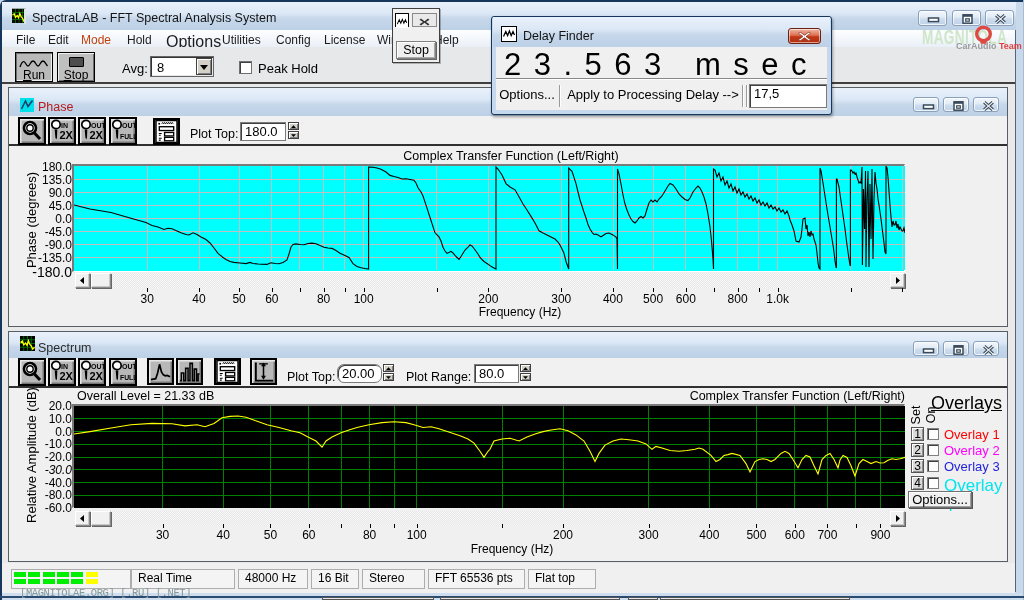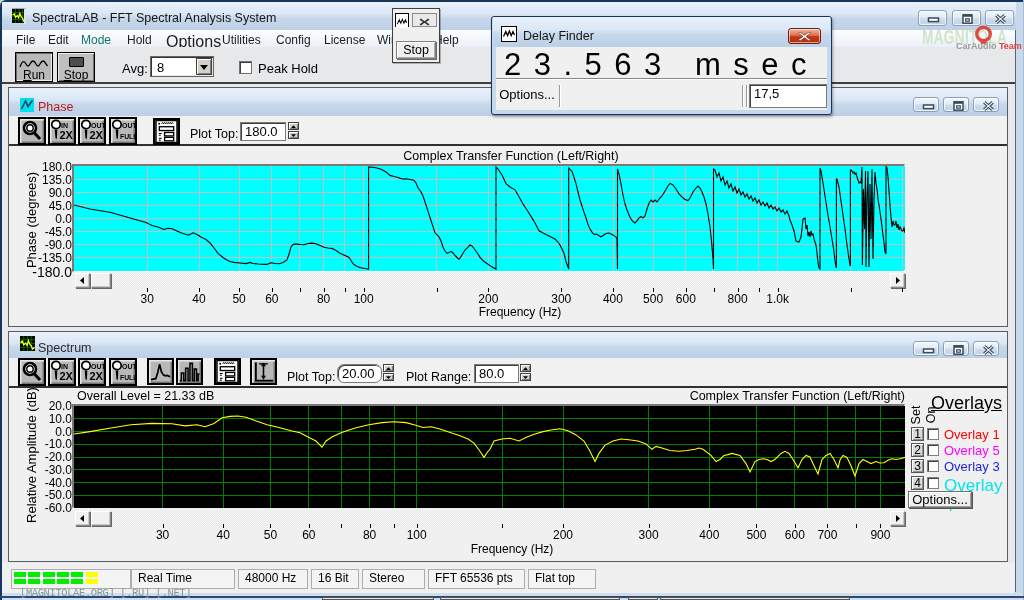--- a/index.html
+++ b/index.html
@@ -36,21 +36,21 @@
         <rect x="10" y="3.8" width="9" height="2" fill="#3a4a5a"></rect>
         <rect x="12.7" y="7.8" width="3.6" height="2.4" fill="none" stroke="#3a4a5a" stroke-width="1.2"></rect>
       </svg></div>
     <div class="wbtn" style="position:absolute;left:985px;top:10px;width:29px;height:16px;"><svg width="29" height="16" viewBox="0 0 29 16">
         <path d="M10.2 4.2 L18.8 11.8 M18.8 4.2 L10.2 11.8" stroke="#3a4a5a" stroke-width="3.2" fill="none"></path>
         <path d="M10.2 4.2 L18.8 11.8 M18.8 4.2 L10.2 11.8" stroke="#fdfdfd" stroke-width="1.1" fill="none"></path>
       </svg></div>
     <div style="position:absolute;left:2px;top:30px;width:1013px;height:17px;background:linear-gradient(#fdfeff,#f2f6fb 60%,#e9eff7);"></div>
     <div style="position:absolute;left:16px;top:33px;font-size:12px;color:#1c1c1c;">File</div>
     <div style="position:absolute;left:48px;top:33px;font-size:12px;color:#1c1c1c;">Edit</div>
-    <div style="position:absolute;left:81px;top:33px;font-size:12px;color:#0f766e;">Mode</div>
+    <div style="position:absolute;left:81px;top:33px;font-size:12px;color:#c2410c;">Mode</div>
     <div style="position:absolute;left:127px;top:33px;font-size:12px;color:#1c1c1c;">Hold</div>
     <div style="position:absolute;left:166px;top:33px;font-size:16px;color:#1c1c1c;">Options</div>
     <div style="position:absolute;left:222px;top:33px;font-size:12px;color:#1c1c1c;">Utilities</div>
     <div style="position:absolute;left:276px;top:33px;font-size:12px;color:#1c1c1c;">Config</div>
     <div style="position:absolute;left:324px;top:33px;font-size:12px;color:#1c1c1c;">License</div>
     <div style="position:absolute;left:377px;top:33px;font-size:12px;color:#1c1c1c;">Window</div>
     <div style="position:absolute;left:434px;top:33px;font-size:12px;color:#1c1c1c;">Help</div>
     <div style="position:absolute;left:2px;top:47px;width:1013px;height:37px;background:#e7e8ea;border-bottom:2px solid #404040;"></div>
     <div class="btn3d-sunk" style="position:absolute;left:15px;top:52px;width:38px;height:30px;text-align:center;">
       <div style="position:absolute;left:3px;top:3px"><svg width="30" height="13" viewBox="0 0 30 13">
@@ -375,23 +375,23 @@
         <line x1="781.6" y1="0" x2="781.6" y2="102" stroke="#008000" stroke-width="1" shape-rendering="crispEdges"></line>
         <line x1="806.5" y1="0" x2="806.5" y2="102" stroke="#008000" stroke-width="1" shape-rendering="crispEdges"></line>
         <polyline points="0.0,28.0 16.0,25.6 37.0,22.0 57.0,18.7 78.0,17.4 98.0,17.8 111.0,19.9 123.0,18.7 131.0,20.7 140.0,17.4 148.0,11.7 156.0,10.4 164.0,10.0 172.0,11.3 181.0,14.6 193.0,18.7 205.0,21.5 217.0,24.8 226.0,26.8 234.0,31.0 242.0,35.0 248.0,41.2 252.0,35.0 258.0,31.0 267.0,26.8 275.0,24.0 283.0,21.5 295.0,18.7 308.0,16.6 320.0,15.8 332.0,16.6 340.0,18.7 349.0,21.5 357.0,20.7 365.0,22.7 377.0,26.8 386.0,29.7 394.0,33.0 400.0,37.1 406.0,45.3 410.0,51.4 414.0,45.3 416.0,43.3 420.0,35.0 428.0,33.0 436.0,32.2 445.0,35.0 453.0,31.0 461.0,28.0 469.0,25.6 477.0,24.0 486.0,22.7 494.0,24.8 502.0,28.9 510.0,35.0 516.0,45.3 521.0,55.6 525.0,47.4 531.0,39.1 539.0,35.0 547.0,33.0 555.0,33.8 564.0,35.0 572.0,37.9 578.0,43.3 582.0,40.4 588.0,42.0 596.0,44.5 605.0,45.3 613.0,44.5 621.0,43.3 625.0,42.0 629.0,43.3 637.0,49.4 642.0,55.6 646.0,53.5 650.0,49.4 654.0,48.6 658.0,47.4 666.0,49.4 672.0,57.6 676.0,65.9 681.0,55.6 685.0,53.5 689.0,52.7 693.0,53.5 697.0,55.6 701.0,53.5 703.0,51.4 707.0,47.4 711.0,45.3 715.0,47.4 719.0,53.5 724.0,61.8 728.0,53.5 732.0,49.4 736.0,51.0 740.0,59.7 744.0,67.9 748.0,53.5 752.0,49.4 756.0,47.4 760.0,53.5 764.0,61.8 766.0,54.0 769.0,49.4 773.0,51.4 777.0,59.7 781.0,70.0 785.0,57.6 789.0,53.5 793.0,55.6 797.0,57.6 802.0,55.6 806.0,57.0 810.0,56.8 814.0,54.3 818.0,52.7 822.0,53.5 826.0,52.7 831.0,51.4" fill="none" stroke="#ffff00" stroke-width="1.1"></polyline>
       </svg>
     </div>
     <div style="position:absolute;left:30px;top:399.0px;width:42px;height:12px;font-size:12px;color:#000;text-align:right;">20.0</div>
     <div style="position:absolute;left:30px;top:411.75px;width:42px;height:12px;font-size:12px;color:#000;text-align:right;">10.0</div>
     <div style="position:absolute;left:30px;top:424.5px;width:42px;height:12px;font-size:12px;color:#000;text-align:right;">0.0</div>
     <div style="position:absolute;left:30px;top:437.25px;width:42px;height:12px;font-size:12px;color:#000;text-align:right;">-10.0</div>
     <div style="position:absolute;left:30px;top:450.0px;width:42px;height:12px;font-size:12px;color:#000;text-align:right;">-20.0</div>
-    <div style="position:absolute;left:30px;top:462.75px;width:42px;height:12px;font-size:12px;color:#000;text-align:right;">-30.0</div>
+    <div style="position:absolute;left:30px;top:462.75px;width:42px;height:12px;font-size:12px;color:#000;text-align:right;font-style:italic;">-30.0</div>
     <div style="position:absolute;left:30px;top:475.5px;width:42px;height:12px;font-size:12px;color:#000;text-align:right;">-40.0</div>
-    <div style="position:absolute;left:30px;top:488.25px;width:42px;height:12px;font-size:12px;color:#000;text-align:right;">-50.0</div>
+    <div style="position:absolute;left:30px;top:488.25px;width:42px;height:12px;font-size:12px;color:#000;text-align:right;">-80.0</div>
     <div style="position:absolute;left:30px;top:501.0px;width:42px;height:12px;font-size:12px;color:#000;text-align:right;">-60.0</div>
     <div style="position:absolute;left:24px;top:440px;width:14px;height:30px;font-size:13px;color:#000;white-space:nowrap;transform:rotate(-90deg);transform-origin:center;">
       <div style="position:absolute;left:-80px;top:8px;width:174px;text-align:center;">Relative Amplitude (dB)</div>
     </div>
     <div style="position:absolute;left:74px;top:511px;width:831px;height:15px;background:#f0f0f0;background-image:repeating-conic-gradient(#f7f7f7 0 25%,#e7e7e7 0 50%);background-size:2px 2px;"></div>
     <div class="sbarrow" style="position:absolute;left:75px;top:511px;width:15px;height:15px;">
       <svg width="13" height="13" viewBox="0 0 13 13">
         <path d="M8 3 L4 6.5 L8 10 Z" fill="#000"></path>
       </svg>
     </div>
@@ -437,21 +437,21 @@
       <div style="position:absolute;left:-5px;top:4px;white-space:nowrap;transform:rotate(-90deg);transform-origin:center;">Set</div>
     </div>
     <div style="position:absolute;left:926px;top:404px;width:13px;height:22px;font-size:12.5px;color:#000;">
       <div style="position:absolute;left:-3px;top:4px;white-space:nowrap;transform:rotate(-90deg);transform-origin:center;">On</div>
     </div>
     <div class="kbtn" style="position:absolute;left:911px;top:427.0px;width:13px;height:14px;font-size:12px;color:#000;text-align:center;line-height:13px;">1</div>
     <div style="position:absolute;left:927px;top:428.0px;width:12px;height:12px;background:#fff;border:1px solid #808080;box-shadow:inset 1px 1px 0 #404040;"></div>
     <div style="position:absolute;left:944px;top:427.0px;width:70px;height:13px;font-size:13px;color:#ff0000;">Overlay 1</div>
     <div class="kbtn" style="position:absolute;left:911px;top:443.2px;width:13px;height:14px;font-size:12px;color:#000;text-align:center;line-height:13px;">2</div>
     <div style="position:absolute;left:927px;top:444.2px;width:12px;height:12px;background:#fff;border:1px solid #808080;box-shadow:inset 1px 1px 0 #404040;"></div>
-    <div style="position:absolute;left:944px;top:443.2px;width:70px;height:13px;font-size:13px;color:#ff00ff;">Overlay 5</div>
+    <div style="position:absolute;left:944px;top:443.2px;width:70px;height:13px;font-size:13px;color:#ff00ff;">Overlay 2</div>
     <div class="kbtn" style="position:absolute;left:911px;top:459.4px;width:13px;height:14px;font-size:12px;color:#000;text-align:center;line-height:13px;">3</div>
     <div style="position:absolute;left:927px;top:460.4px;width:12px;height:12px;background:#fff;border:1px solid #808080;box-shadow:inset 1px 1px 0 #404040;"></div>
     <div style="position:absolute;left:944px;top:459.4px;width:70px;height:13px;font-size:13px;color:#2222dd;">Overlay 3</div>
     <div class="kbtn" style="position:absolute;left:911px;top:475.6px;width:13px;height:14px;font-size:12px;color:#000;text-align:center;line-height:13px;">4</div>
     <div style="position:absolute;left:927px;top:476.6px;width:12px;height:12px;background:#fff;border:1px solid #808080;box-shadow:inset 1px 1px 0 #404040;"></div>
     <div style="position:absolute;left:944px;top:475.6px;width:70px;height:13px;font-size:17px;color:#00e5ee;">Overlay 4</div>
     <div style="position:absolute;left:908px;top:491px;width:64px;height:17px;font-size:13px;color:#000;text-align:center;line-height:16px;background:#f0f0f0;border:1px solid #707070;box-shadow:inset 1px 1px 0 #fff,inset -1px -1px 0 #a0a0a0,1px 1px 0 #555;">Options...</div>
     <div style="position:absolute;left:2px;top:563px;width:1013px;height:30px;background:#f0f0f0;"></div>
     <div class="cell" style="position:absolute;left:11px;top:569px;width:120px;height:20px;"></div>
     <div class="cell" style="position:absolute;left:131px;top:569px;width:104px;height:20px;">Real Time</div>
@@ -499,20 +499,21 @@
         <svg width="13" height="11" viewBox="0 0 13 11">
           <path d="M2 1 L6.5 4.2 L11 1 L12.5 2.3 L8 5.5 L12.5 8.7 L11 10 L6.5 6.8 L2 10 L0.5 8.7 L5 5.5 L0.5 2.3 Z" fill="#fff" stroke="#7c2c1c" stroke-width="0.7"></path>
         </svg>
       </div>
     </div>
     <div style="position:absolute;left:496px;top:47px;width:331px;height:63px;background:#f0f0f0;"></div>
     <div style="position:absolute;left:496px;top:49px;width:331px;height:32px;font-size:31px;color:#000;letter-spacing:12.5px;text-align:center;line-height:32px;">23.563 msec</div>
     <div style="position:absolute;left:496px;top:78px;width:331px;height:2px;background:#888;border-bottom:1px solid #fff;"></div>
     <div style="position:absolute;left:497px;top:84px;width:60px;height:24px;font-size:13px;color:#000;text-align:center;line-height:22px;">Options...</div>
     <div style="position:absolute;left:559px;top:85px;width:2px;height:22px;border-left:1px solid #9a9a9a;border-right:1px solid #fff;"></div>
+    <div style="position:absolute;left:563px;top:84px;width:180px;height:24px;font-size:13px;color:#000;text-align:center;line-height:22px;">Apply to Processing Delay --&gt;</div>
     <div style="position:absolute;left:742px;top:85px;width:2px;height:22px;border-left:1px solid #9a9a9a;border-right:1px solid #fff;"></div>
     <div style="position:absolute;left:746px;top:85px;width:2px;height:22px;border-left:1px solid #9a9a9a;border-right:1px solid #fff;"></div>
     <div class="edit" style="position:absolute;left:749px;top:84px;width:78px;height:24px;">17,5</div>
     <div style="position:absolute;left:922px;top:26px;width:120px;height:22px;font-size:20px;font-weight:bold;color:rgba(203,228,196,0.92);letter-spacing:0.5px;transform:scaleX(0.68);transform-origin:left;white-space:nowrap;">MAGNITOLA</div>
     <svg style="position:absolute;left:973px;top:25px" width="21" height="21" viewBox="0 0 21 21">
       <circle cx="10.5" cy="9" r="6.8" fill="none" stroke="#dd4a42" stroke-width="3.4"></circle>
       <rect x="7.6" y="14.2" width="5.8" height="4.6" fill="#dd4a42"></rect>
     </svg>
     <div style="position:absolute;left:956px;top:41px;width:70px;height:10px;font-size:9px;font-weight:bold;color:#9a9a9a;">CarAudio <span style="color:#e04040">Team</span></div>
     <div style="position:absolute;left:20px;top:587px;width:360px;height:11px;font-family:'Liberation Mono',monospace;font-size:10.5px;color:#84999b;letter-spacing:-0.4px;">[MAGNITOLAE.ORG]&nbsp;[.RU]&nbsp;[.NET]</div>

